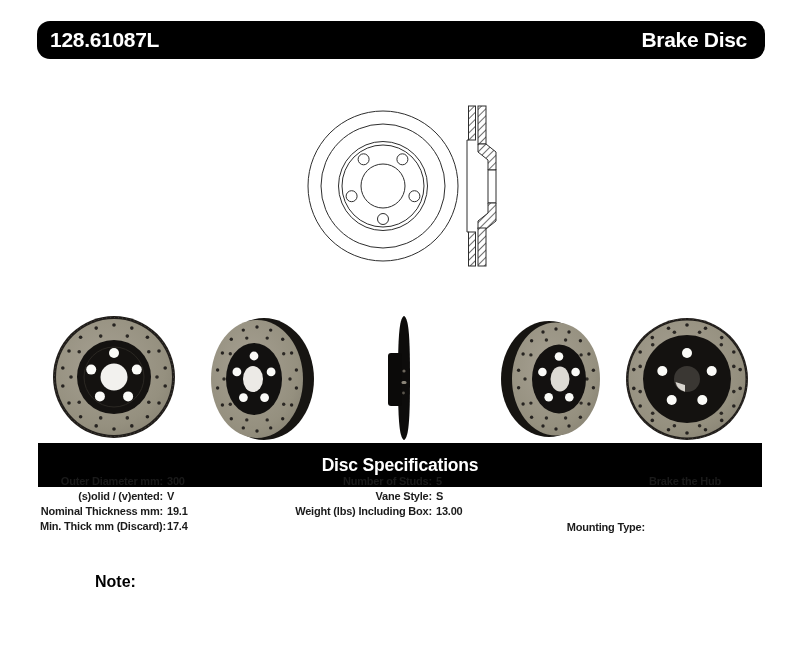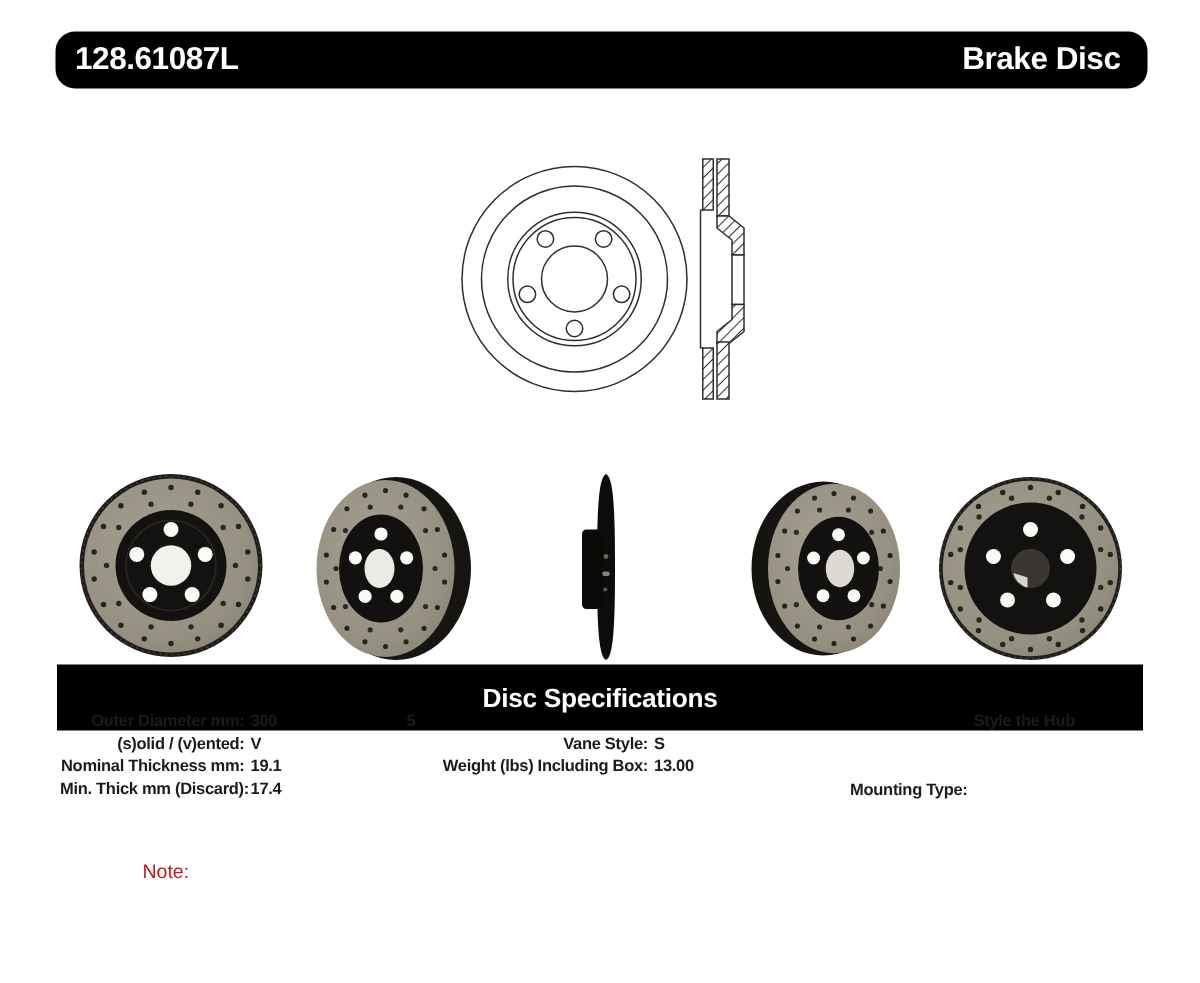--- a/index.html
+++ b/index.html
@@ -17,22 +17,22 @@
     justify-content:center;font-size:17.5px;letter-spacing:-0.2px;}
   #graphics{position:absolute;left:0;top:0;z-index:0;}
   .spec-col{position:absolute;top:474px;color:#1b1b1b;}
   .spec-row{display:flex;font-size:11px;font-weight:bold;line-height:14.9px;
     letter-spacing:-0.2px;white-space:nowrap;}
   .spec-row .lbl{text-align:right;}
   .spec-row .val{margin-left:4px;text-align:left;}
   #spec-col-left{left:40px;}  #spec-col-left .lbl{width:123px;}
   #spec-col-mid{left:267px;}  #spec-col-mid .lbl{width:165px;}
   #spec-col-right{left:545px;}#spec-col-right .lbl{width:100px;margin-top:46px;}
-  #note-label{position:absolute;left:95px;top:573px;font-size:13px;
-    font-weight:normal;color:#b91c1c;}
+  #note-label{position:absolute;left:95px;top:573px;font-size:16px;
+    font-weight:bold;color:#000000;}
 </style>
 </head>
 <body>
 
 <svg id="graphics" width="800" height="655" viewBox="0 0 800 655">
   <defs>
     <pattern id="hatch" width="5" height="5" patternUnits="userSpaceOnUse" patternTransform="rotate(45)">
       <rect width="5" height="5" fill="#ffffff"></rect>
       <line x1="0" y1="0" x2="0" y2="5" stroke="#2e2e2e" stroke-width="1.4"></line>
     </pattern>
@@ -301,37 +301,38 @@
     <div class="spec-row">
       <span class="lbl">Min. Thick mm (Discard):</span>
       <span class="val">17.4</span>
     </div>
   </div>
 
 <div class="spec-col" id="spec-col-mid">
 
 
     <div class="spec-row">
+      <span class="lbl">Number of Studs:</span>
       <span class="val">5</span>
     </div>
 
 
 
     <div class="spec-row">
       <span class="lbl">Vane Style:</span>
       <span class="val">S</span>
     </div>
 
     <div class="spec-row">
       <span class="lbl">Weight (lbs) Including Box:</span>
       <span class="val">13.00</span>
     </div>
   </div>
 
 <div class="spec-col" id="spec-col-right">
 
     <div class="spec-row">
       <span class="lbl">Mounting Type:</span>
-      <span class="val">Style the Hub</span>
+      <span class="val">Brake the Hub</span>
     </div>
   </div>
 
 <div id="note-label">Note:</div>
 
 </body></html>

